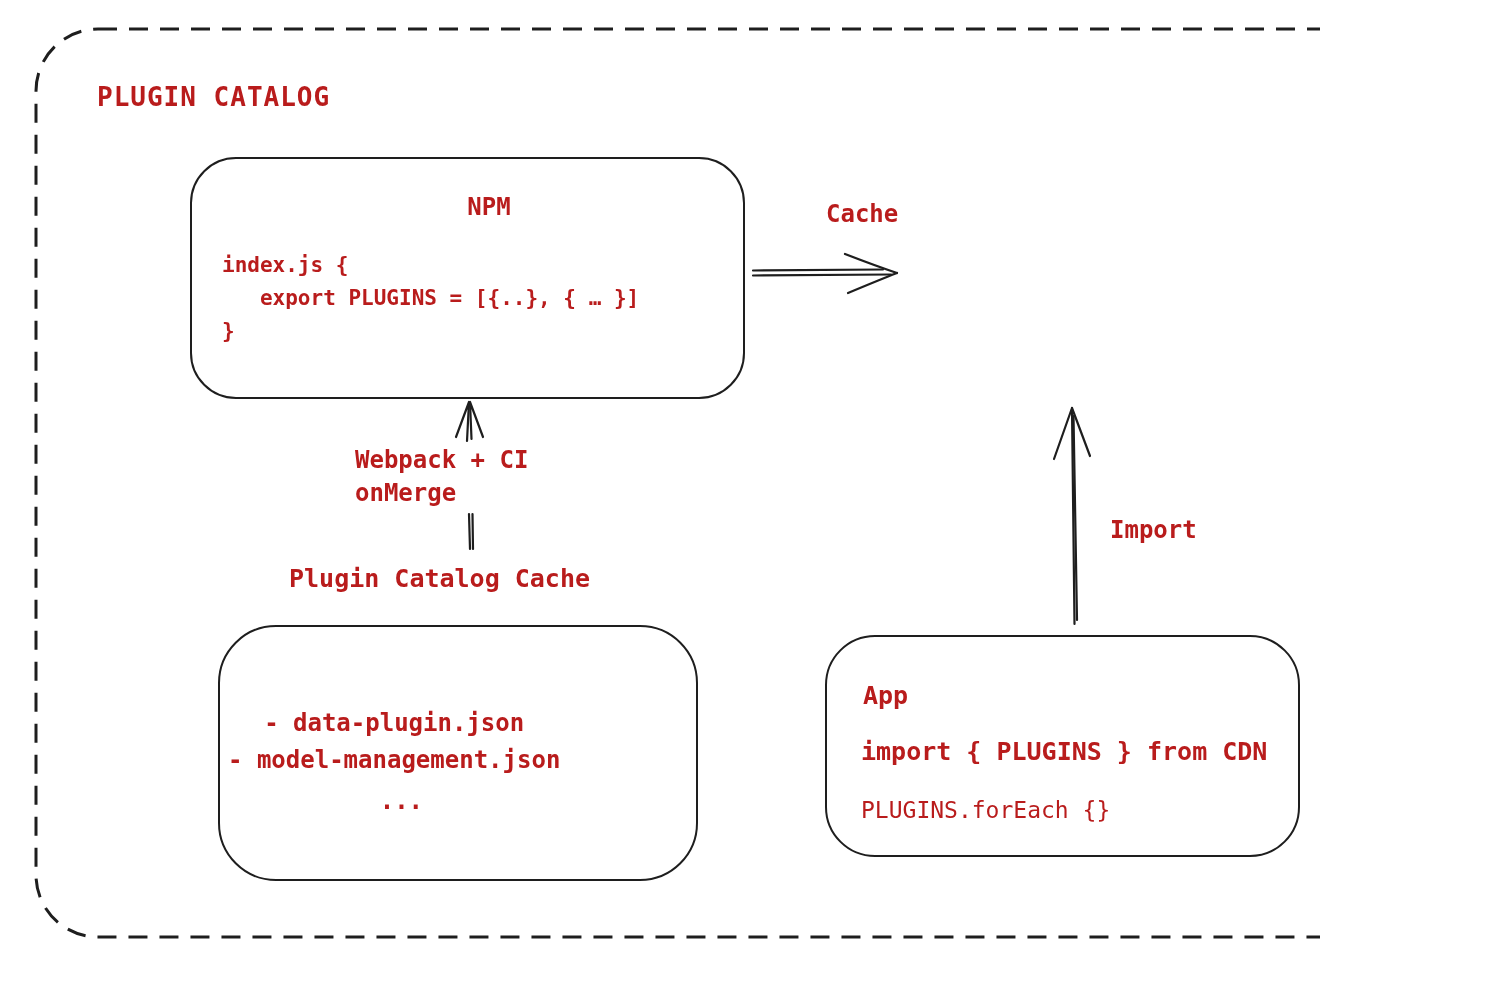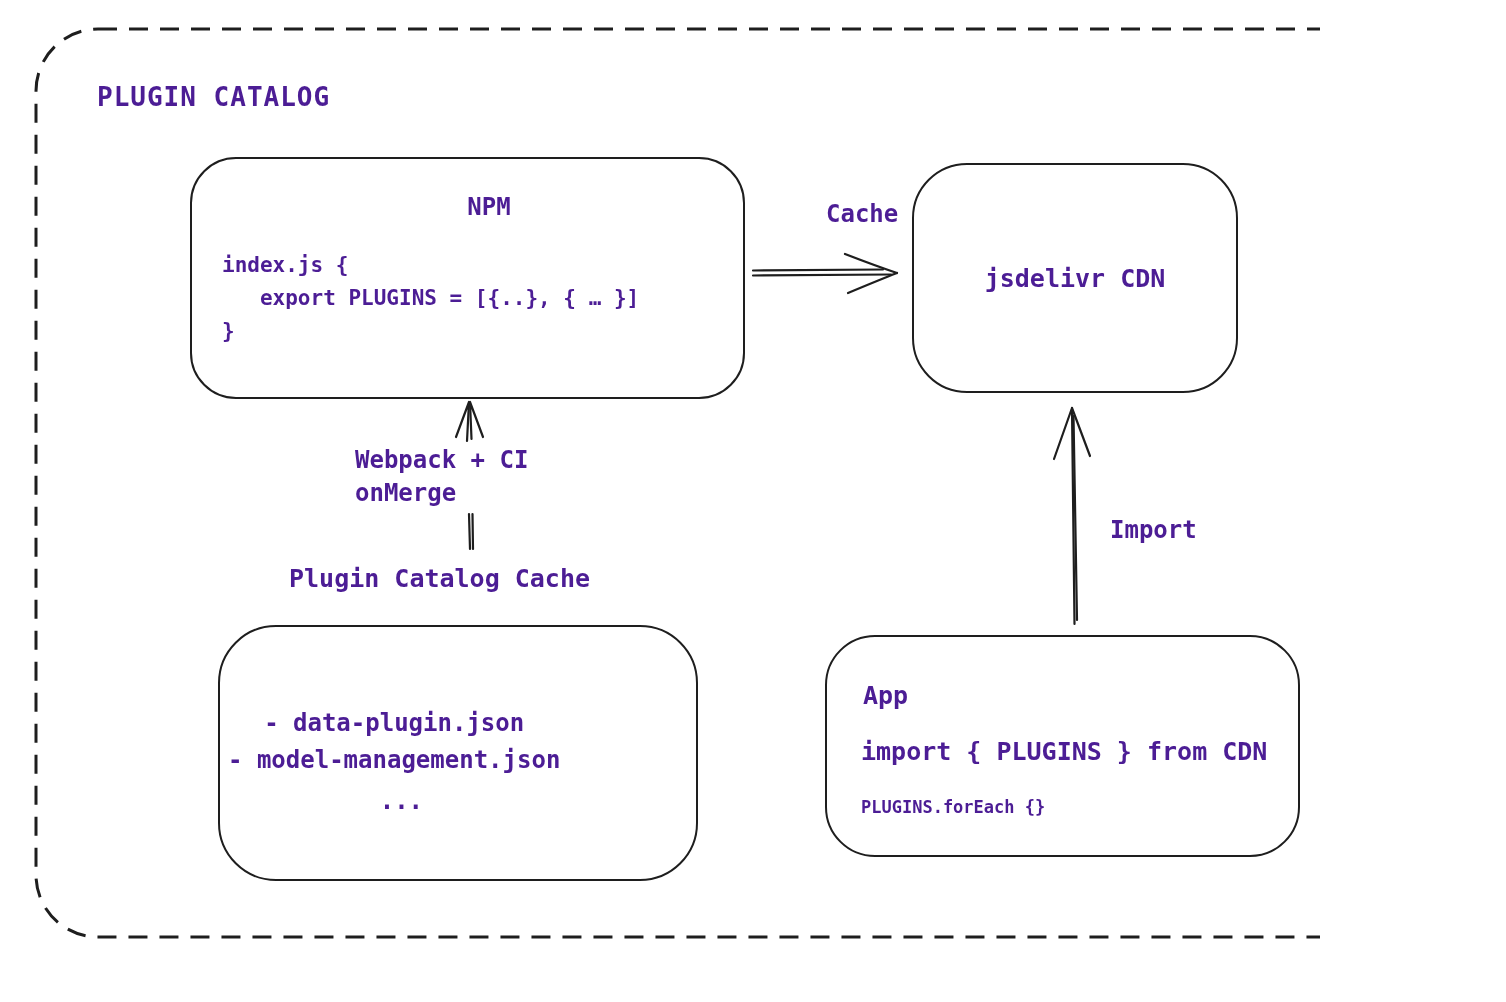--- a/index.html
+++ b/index.html
@@ -6,21 +6,21 @@
     margin: 0;
     padding: 0;
     background: #ffffff;
   }
   .canvas {
     position: relative;
     width: 1320px;
     height: 1002px;
     background: #ffffff;
     font-family: "DejaVu Sans Mono", "Liberation Mono", monospace;
-    color: #4c1d95;
+    color: #b91c1c;
     overflow: hidden;
   }
   svg.lines {
     position: absolute;
     left: 0;
     top: 0;
     width: 1506px;
     height: 1002px;
   }
   .diagram-title {
@@ -97,23 +97,23 @@
     left: 34px;
     top: 100px;
     font-size: 25px;
     white-space: pre;
     font-weight: 600;
   }
   .app-line2 {
     position: absolute;
     left: 34px;
     top: 160px;
-    font-size: 17px;
+    font-size: 23px;
     white-space: pre;
-    font-weight: 700;
+    font-weight: 400;
     text-align: right;
   }
 
   .edge-label {
     position: absolute;
     font-size: 24px;
     font-weight: bold;
     white-space: pre;
   }
   .label-cache  { left: 788px;  top: 200px; margin-left: 38px; }
@@ -153,23 +153,20 @@
     </g>
   </svg>
 
   <div class="diagram-title">PLUGIN CATALOG</div>
 
   <div class="box box-npm">
     <div class="npm-title">NPM</div>
     <pre class="npm-code"><span>index.js {</span><span>   export PLUGINS = [{..}, { … }]</span><span>}</span></pre>
   </div>
 
-  <div class="box box-cdn">
-    <div class="cdn-label">jsdelivr CDN</div>
-  </div>
 
   <div class="edge-label label-repo">Plugin Catalog Cache</div>
   <div class="box box-repo">
     <div class="repo-list"><span>- data-plugin.json</span><span>- model-management.json</span><span> ...</span></div>
   </div>
 
   <div class="box box-app">
     <div class="app-title">App</div>
     <div class="app-line1">import { PLUGINS } from CDN</div>
     <div class="app-line2">PLUGINS.forEach {}</div>

